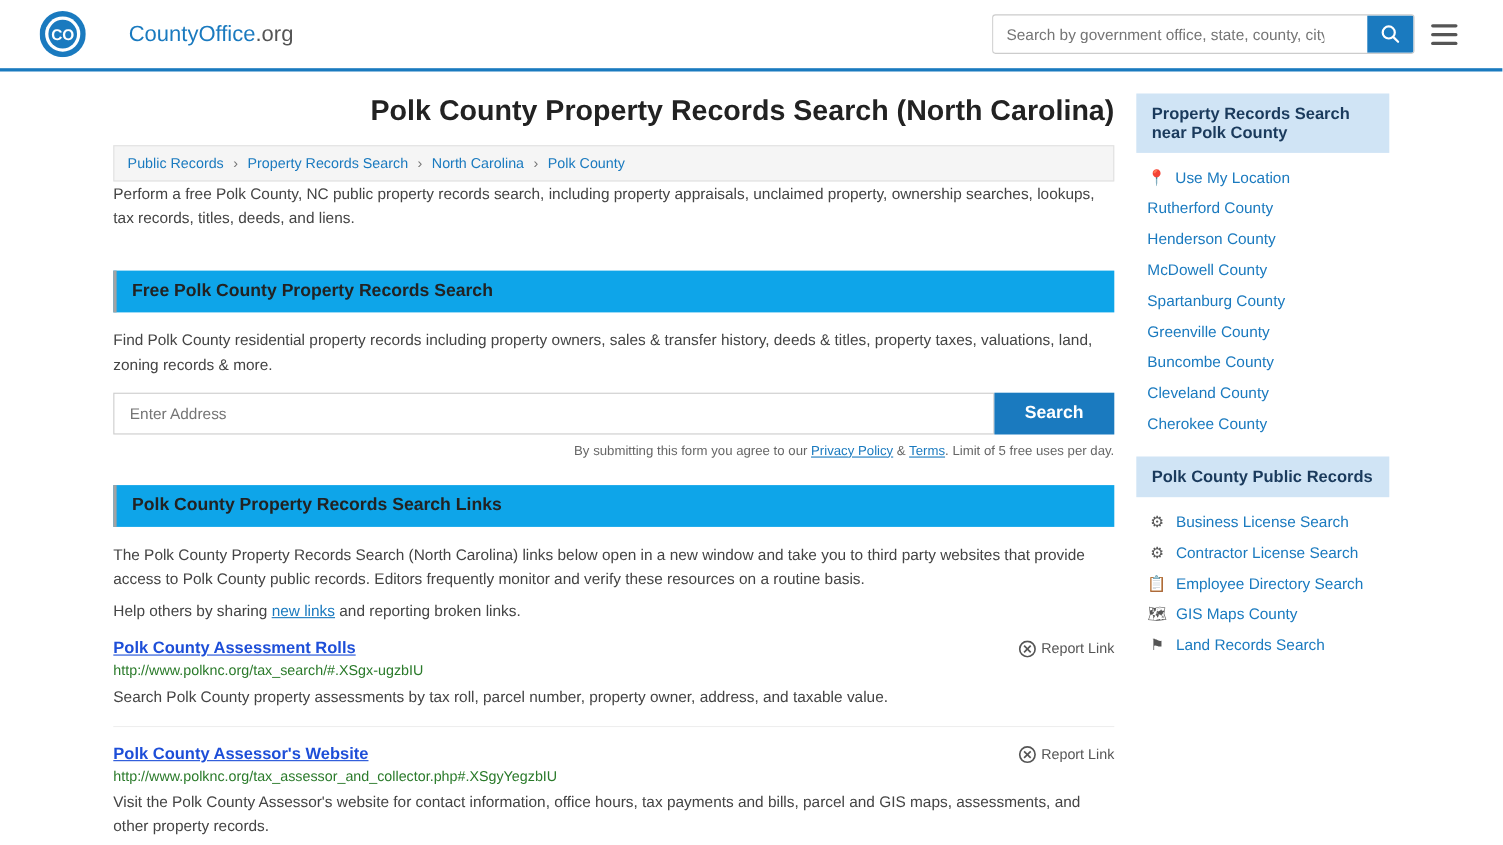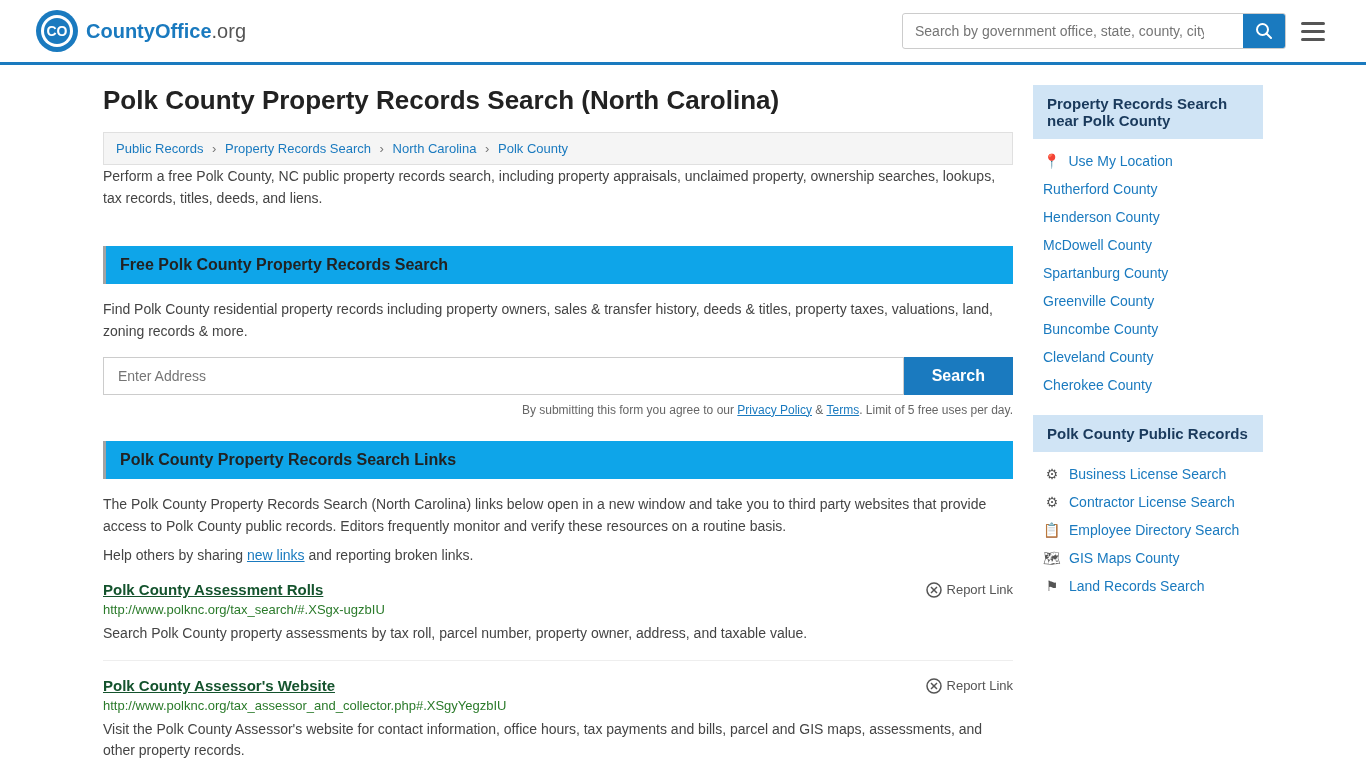--- a/index.html
+++ b/index.html
@@ -85,20 +85,21 @@
       width: 230px;
       flex-shrink: 0;
     }
 
     
     #page-title {
       font-size: 26px;
       font-weight: bold;
       color: #222;
       margin-bottom: 16px;
+      text-align: right;
     }
 
     
     #breadcrumb {
       background: #f5f5f5;
       padding: 8px 12px;
       font-size: 13px;
       color: #555;
       border: 1px solid #e0e0e0;
     }
@@ -197,21 +198,21 @@
     }
     .record-link-header {
       display: flex;
       justify-content: space-between;
       align-items: center;
       margin-bottom: 4px;
     }
     .record-link-title {
       font-size: 15px;
       font-weight: bold;
-      color: #14532d;
+      color: #1d4ed8;
       text-decoration: underline;
       cursor: pointer;
       text-align: center;
     }
     .report-link-btn {
       display: flex;
       align-items: center;
       gap: 5px;
       color: #555;
       font-size: 13px;
@@ -280,21 +281,21 @@
 
 <div id="header">
   <div id="logo-area">
     <svg id="logo-icon" viewBox="0 0 42 42" xmlns="http://www.w3.org/2000/svg">
       <circle cx="21" cy="21" r="21" fill="#1a7abf"></circle>
       <circle cx="21" cy="21" r="16" fill="#fff"></circle>
       <circle cx="21" cy="21" r="13" fill="#1a7abf"></circle>
       <text x="21" y="26" text-anchor="middle" fill="#fff" font-size="14" font-weight="bold">CO</text>
     </svg>
     <div>
-      <span style="font-size:20px;font-weight:bold;color:#1a7abf;">CountyOffice</span><span style="font-size:20px;color:#555;">.org</span>
+      <span style="font-size:20px;font-weight:normal;color:#1a7abf;margin-left:31px;">CountyOffice</span><span style="font-size:20px;color:#555;">.org</span>
     </div>
   </div>
   <div id="header-right">
     <div id="search-bar-container">
       <input id="header-search-input" type="text" placeholder="Search by government office, state, county, city or zip code" style="">
       <button id="header-search-btn">
         <svg width="18" height="18" viewBox="0 0 18 18" fill="none" xmlns="http://www.w3.org/2000/svg">
           <circle cx="7.5" cy="7.5" r="5.5" stroke="white" stroke-width="2"></circle>
           <line x1="11.5" y1="11.5" x2="16" y2="16" stroke="white" stroke-width="2" stroke-linecap="round"></line>
         </svg>

